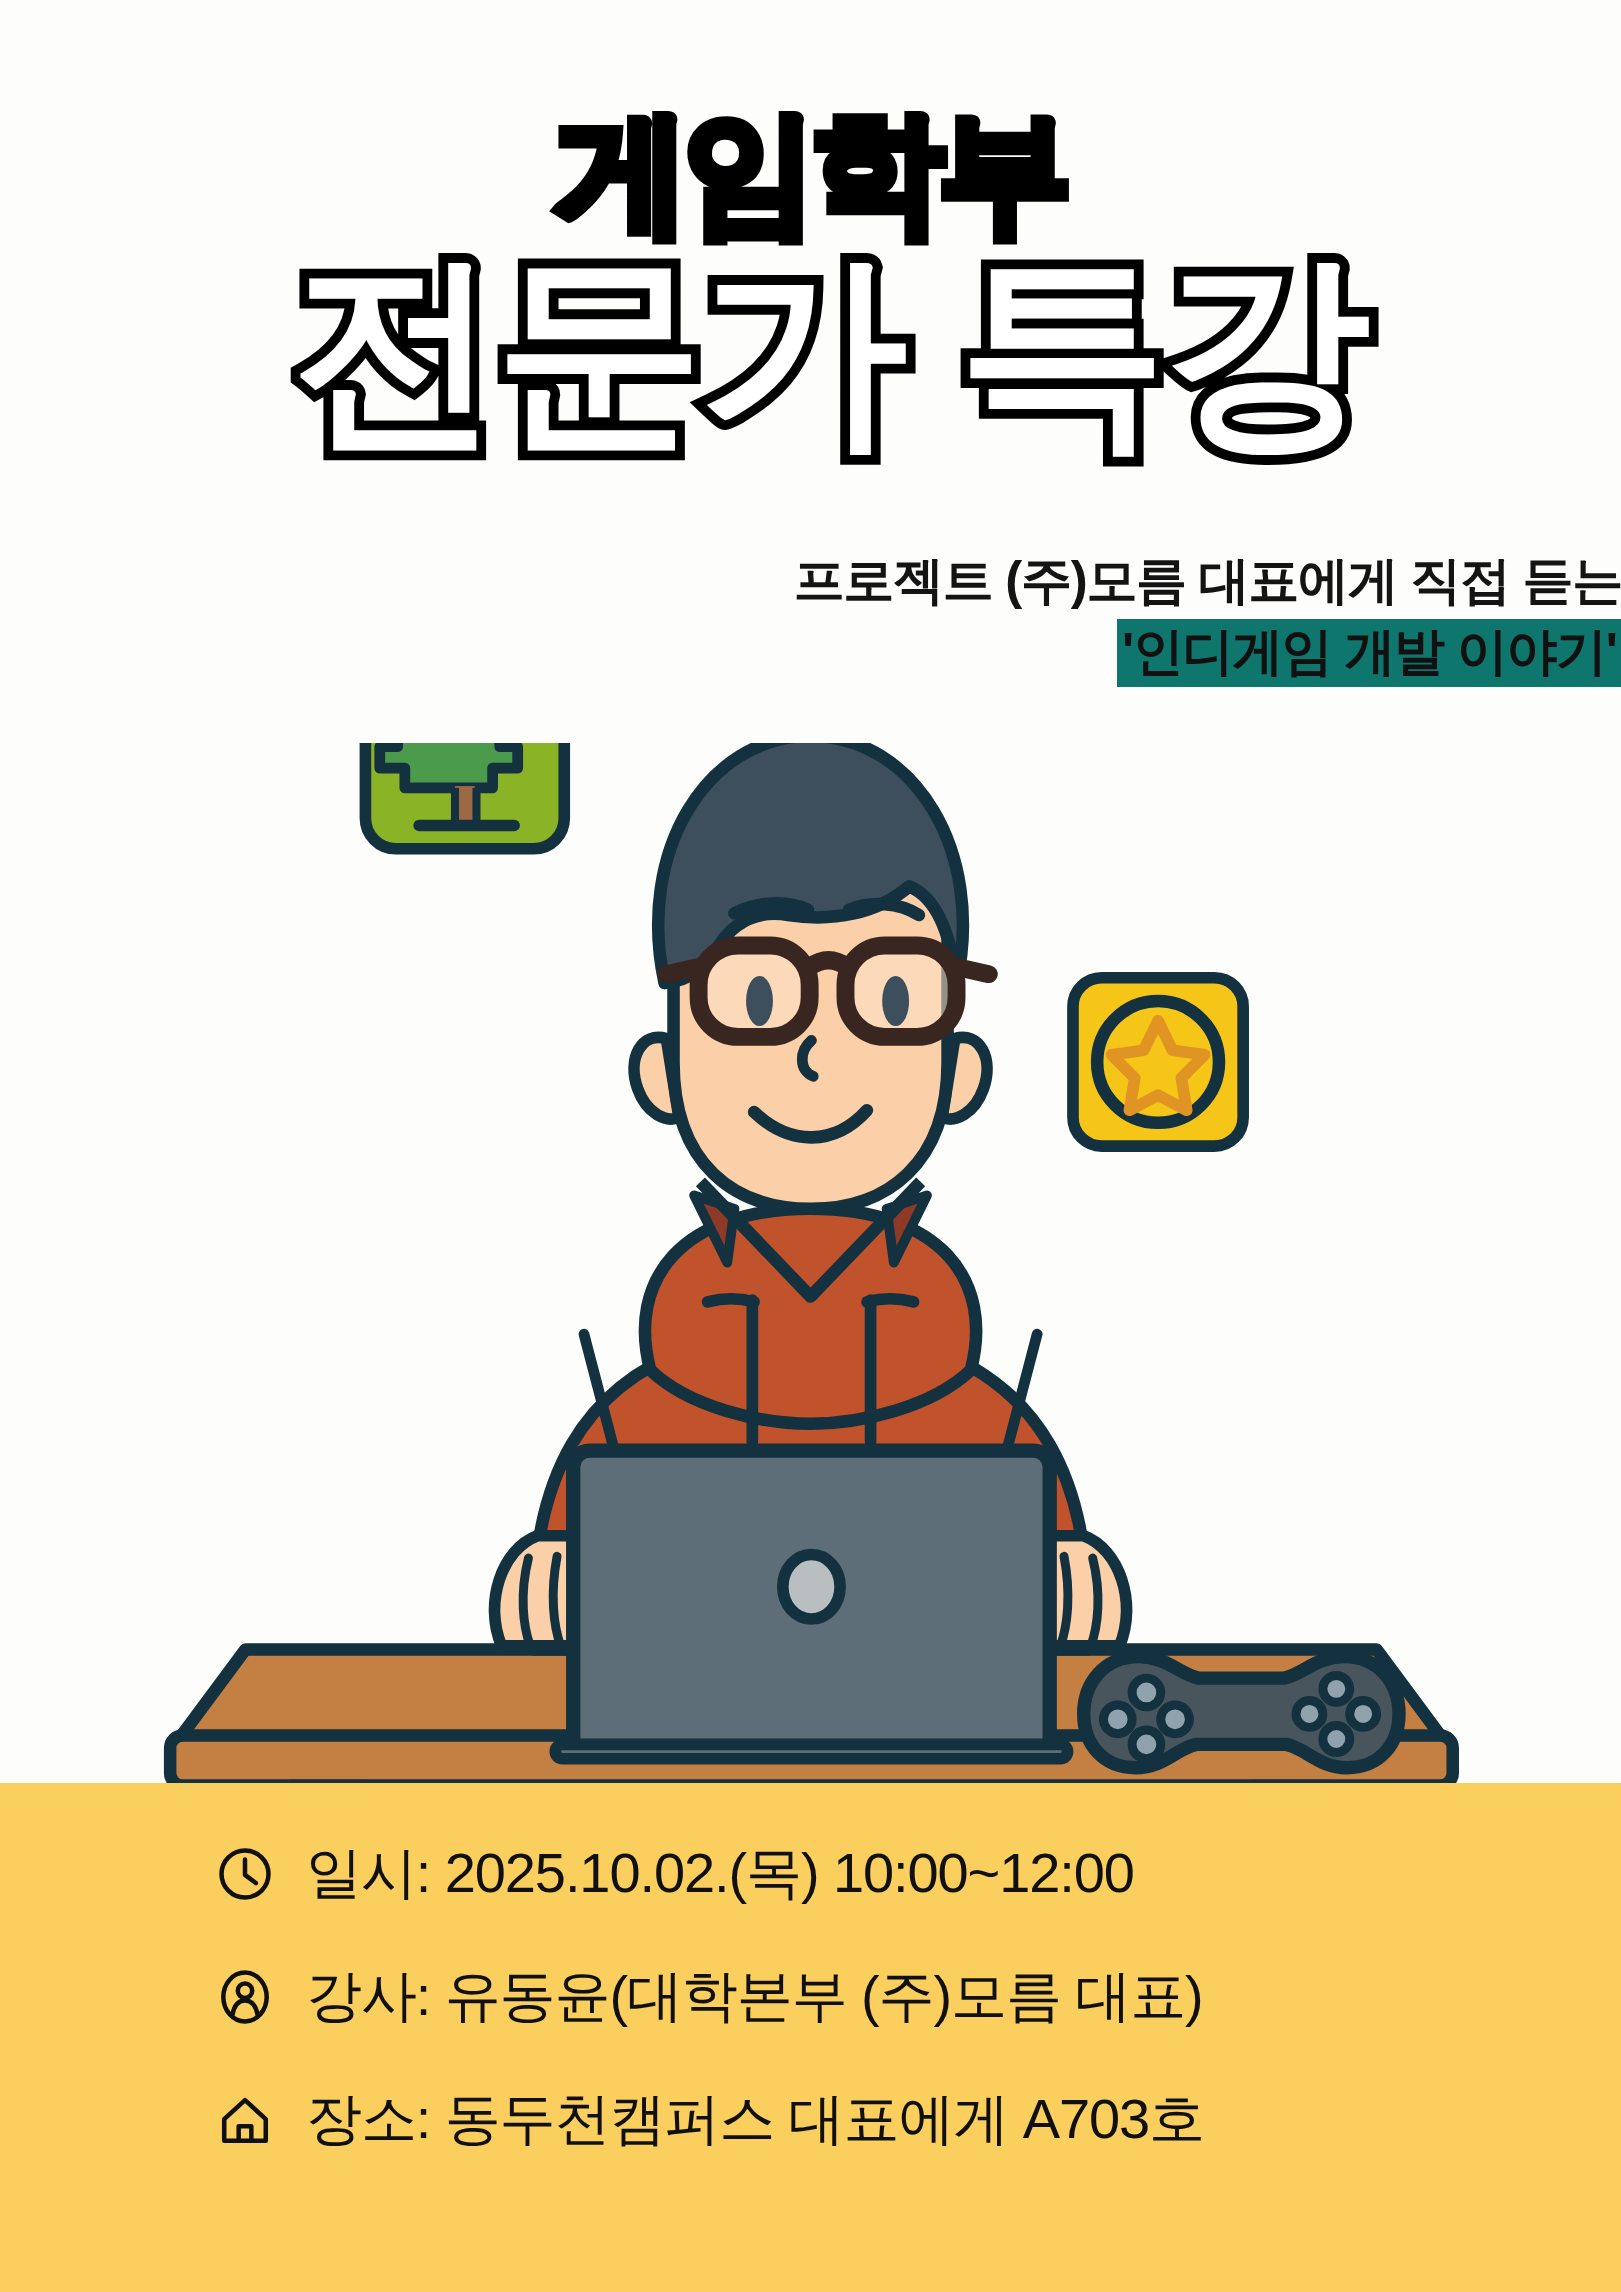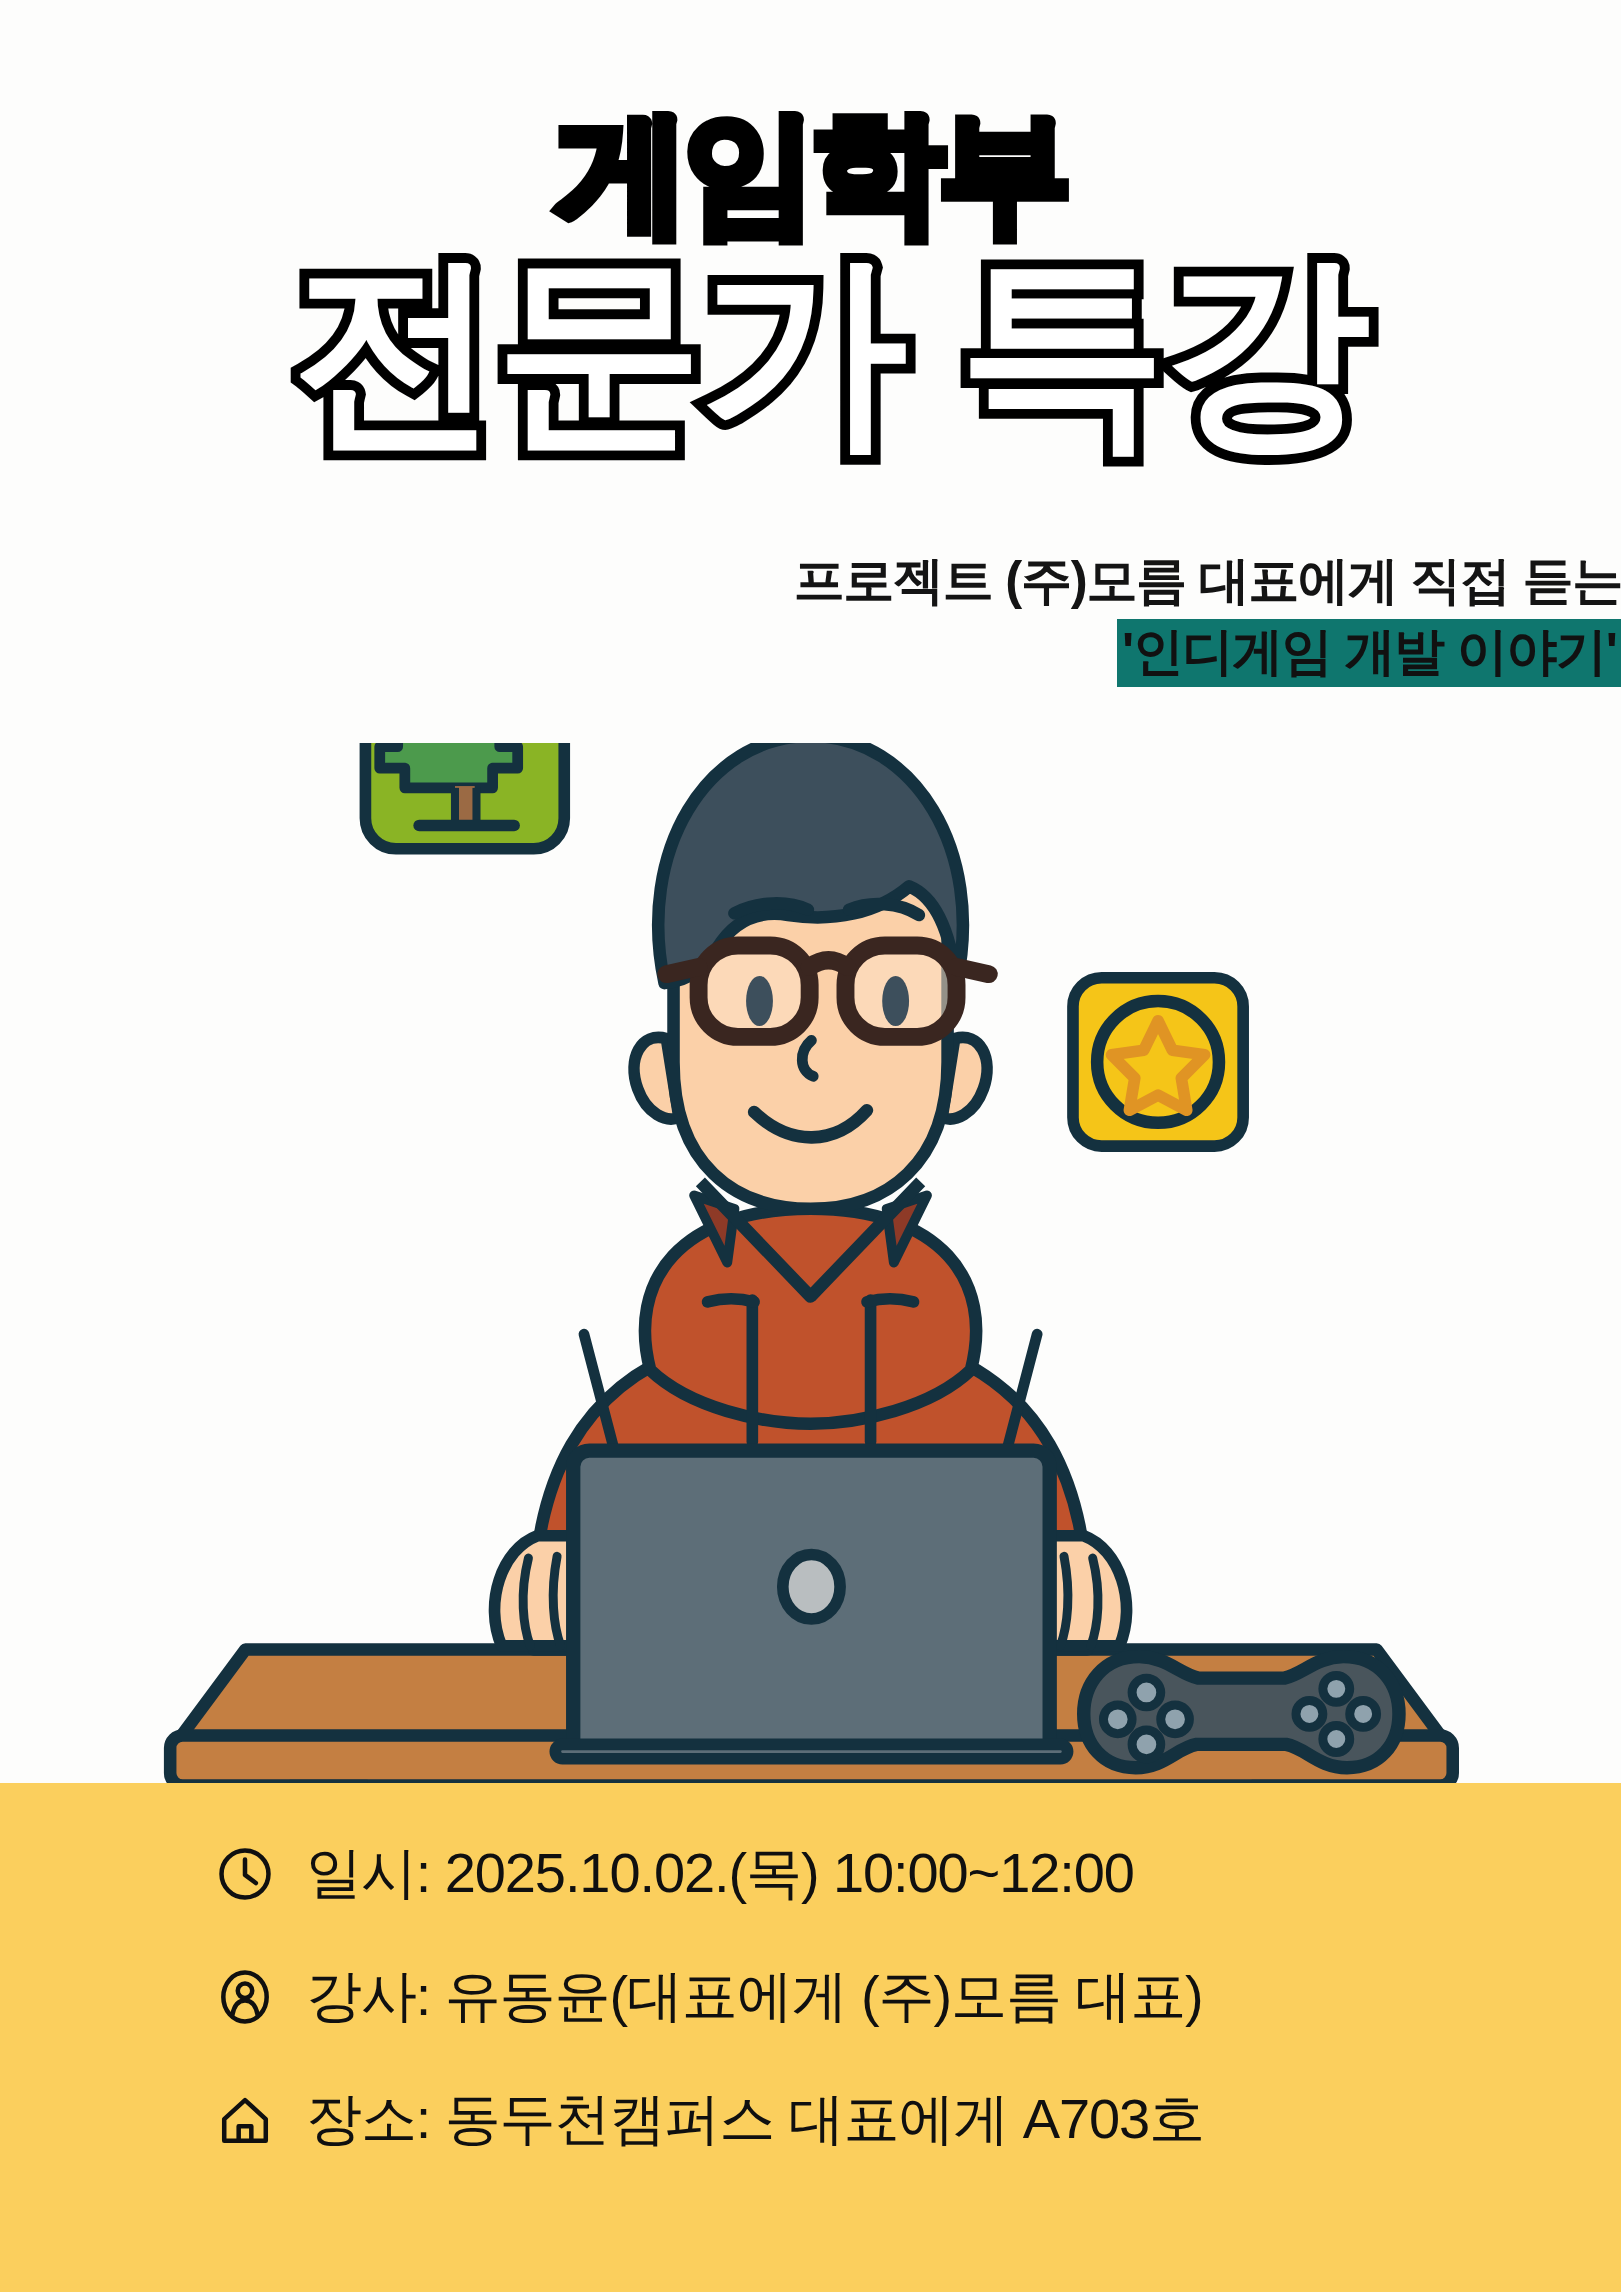--- a/index.html
+++ b/index.html
@@ -215,21 +215,21 @@
       </div>
 
       <div class="info-row">
         <span class="ic">
           <svg width="56" height="56" viewBox="0 0 62 62">
             <ellipse cx="31" cy="31" rx="24" ry="27" fill="none" stroke="#101010" stroke-width="5"></ellipse>
             <circle cx="31" cy="24" r="8" fill="none" stroke="#101010" stroke-width="5"></circle>
             <path d="M17 51 C19 40 24 35 31 35 C38 35 43 40 45 51" fill="none" stroke="#101010" stroke-width="5" stroke-linecap="round"></path>
           </svg>
         </span>
-        <span class="txt">강사: 유동윤(대표에게 (주)모름 대표)</span>
+        <span class="txt">강사: 유동윤(대학본부 (주)모름 대표)</span>
       </div>
 
       <div class="info-row">
         <span class="ic">
           <svg width="56" height="56" viewBox="0 0 62 62">
             <path d="M8 30 L31 9 L54 30 L54 54 L8 54 Z" fill="none" stroke="#101010" stroke-width="5" stroke-linejoin="round"></path>
             <path d="M24 54 L24 38 L38 38 L38 54" fill="none" stroke="#101010" stroke-width="5" stroke-linejoin="round"></path>
           </svg>
         </span>
         <span class="txt">장소: 동두천캠퍼스 대표에게 A703호</span>

